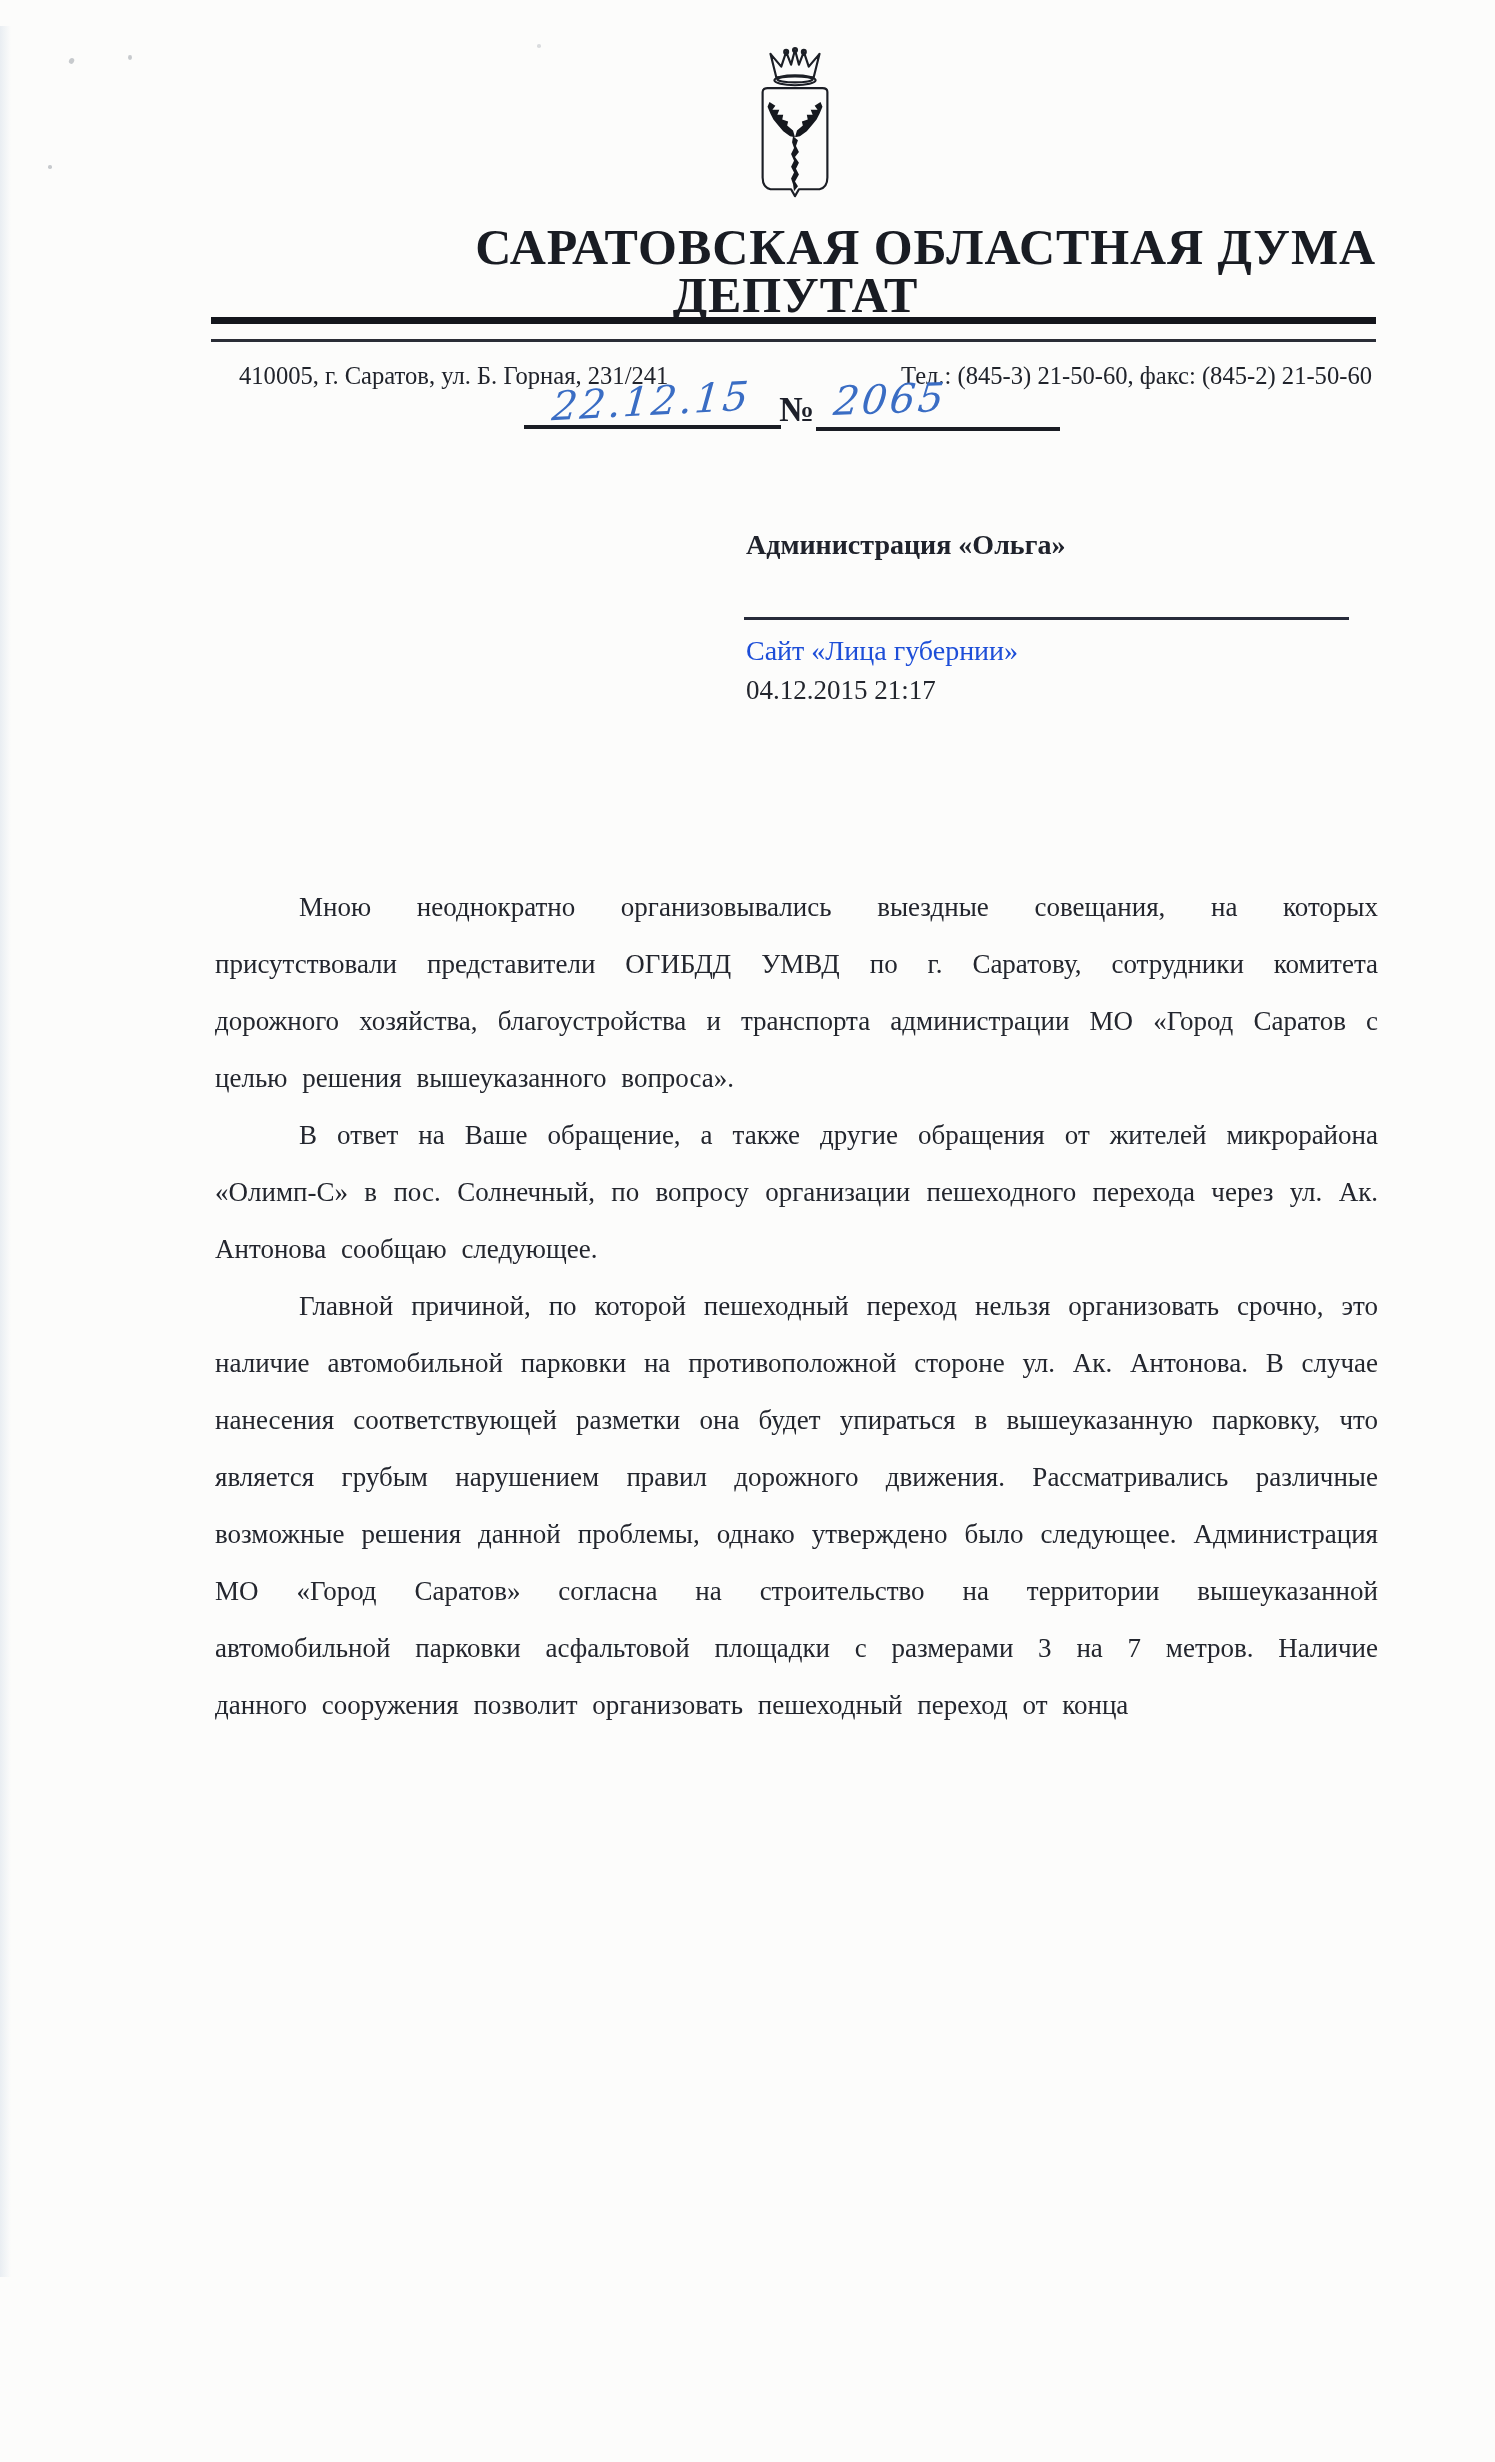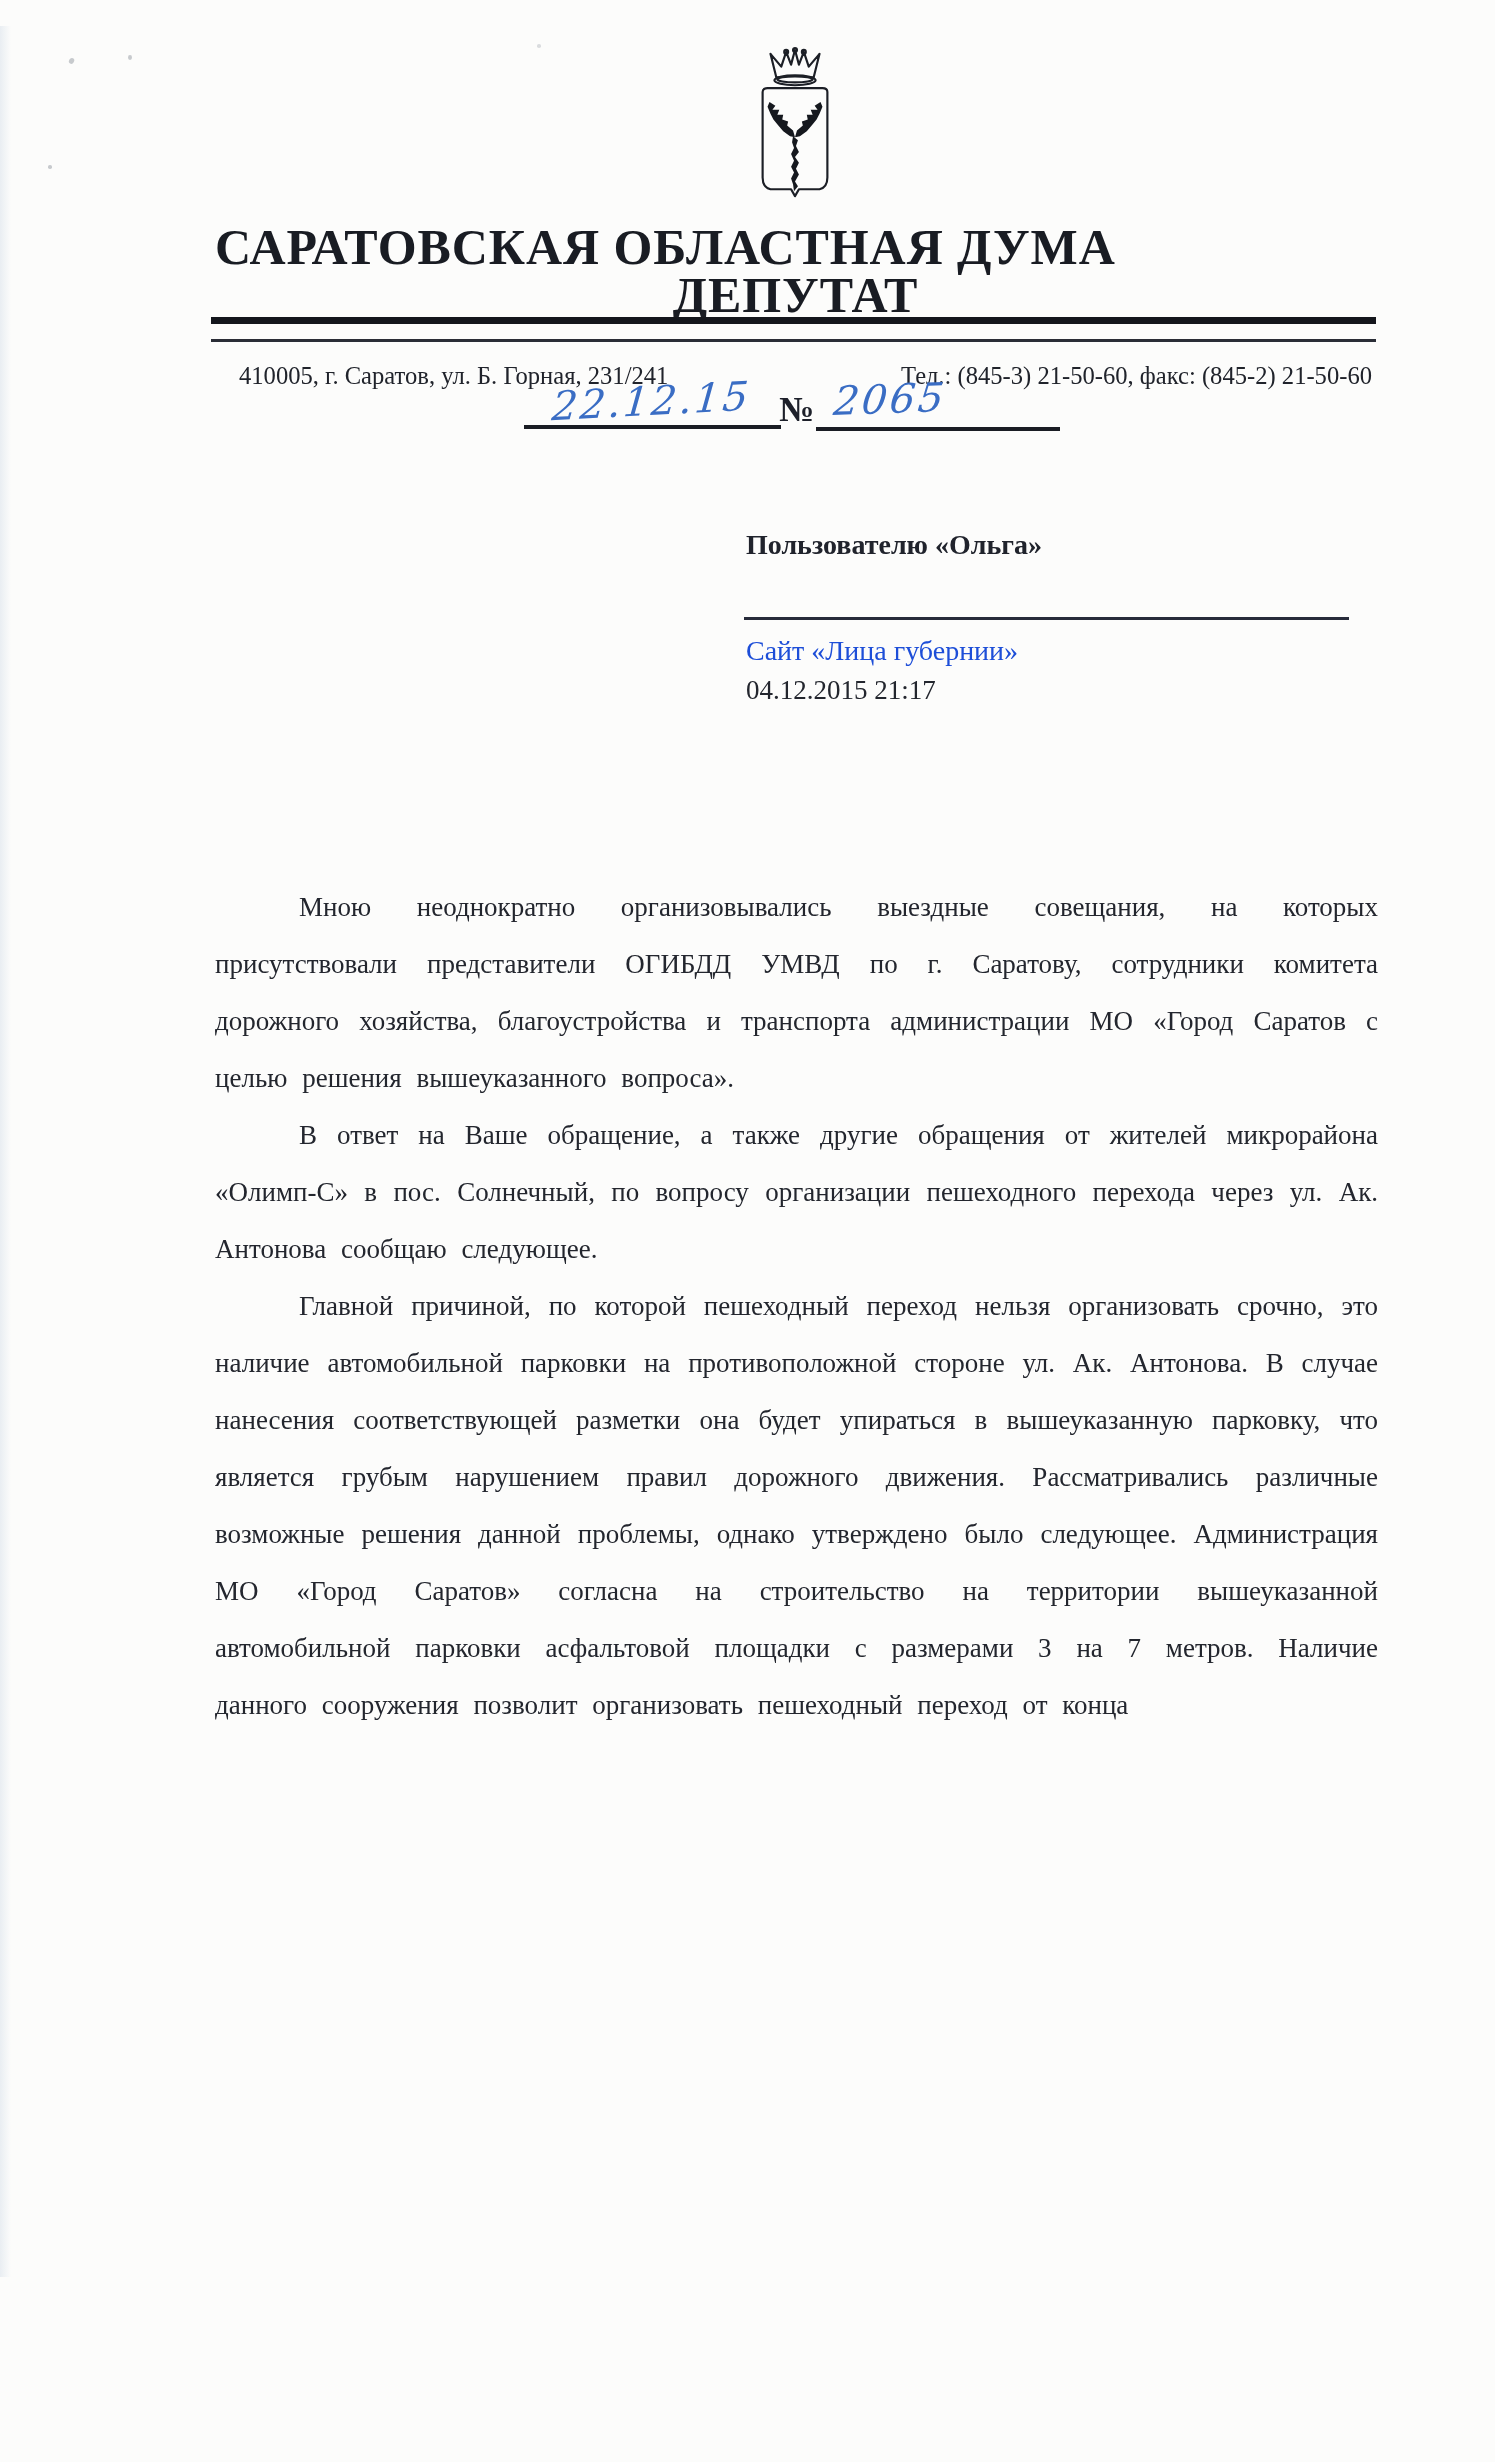--- a/index.html
+++ b/index.html
@@ -20,21 +20,21 @@
   .speck{position:absolute;background:#9aa0a8;border-radius:50%;opacity:.55;}
   .speck.s1{left:69px;top:58px;width:5.3px;height:6.2px;transform:rotate(30deg);}
   .speck.s2{left:128px;top:55px;width:4.4px;height:5.3px;}
   .speck.s3{left:48px;top:165px;width:3.5px;height:3.5px;}
   .speck.s4{left:537px;top:44px;width:3.5px;height:3.5px;opacity:.35;}
 
   .crest{position:absolute;left:743px;top:46px;width:104px;height:157px;}
 
   .org-title{
     position:absolute;left:215px;top:222px;width:1161px;margin:0;
-    text-align:left;font-weight:bold;font-size:50px;line-height:51px;
+    text-align:right;font-weight:bold;font-size:50px;line-height:51px;
     letter-spacing:0.9px;color:#191c23;white-space:nowrap;
   }
   .org-subtitle{
     position:absolute;left:215px;top:271px;width:1161px;margin:0;
     text-align:center;font-weight:bold;font-size:50px;line-height:49px;
     letter-spacing:0.9px;color:#191c23;
   }
   .rule-thick{position:absolute;left:211px;top:317px;width:1165px;height:7px;background:#14161c;}
   .rule-thin{position:absolute;left:211px;top:339px;width:1165px;height:2.6px;background:#2a2d36;}
 
@@ -107,21 +107,21 @@
 
   <div class="address">410005,  г. Саратов, ул. Б.  Горная, 231/241</div>
   <div class="phone">Тел.: (845-3)  21-50-60, факс: (845-2) 21-50-60</div>
 
   <div class="hw hw-date">22.12.15</div>
   <div class="date-underline"></div>
   <div class="num-sign">№</div>
   <div class="hw hw-num">2065</div>
   <div class="num-underline"></div>
 
-  <div class="recipient-name">Пользователю «Ольга»</div>
+  <div class="recipient-name">Администрация «Ольга»</div>
   <div class="recipient-divider"></div>
   <div class="recipient-site">Сайт «Лица губернии»</div>
   <div class="recipient-datetime">04.12.2015 21:17</div>
 
 
   <div class="letter-body">
     <p>Мною неоднократно организовывались выездные совещания, на которых присутствовали представители ОГИБДД УМВД по г. Саратову, сотрудники комитета дорожного хозяйства, благоустройства и транспорта администрации МО «Город Саратов с целью решения вышеуказанного вопроса».</p>
     <p>В ответ на Ваше обращение, а также другие обращения от жителей микрорайона «Олимп-С» в пос. Солнечный, по вопросу организации пешеходного перехода через ул. Ак. Антонова сообщаю следующее.</p>
     <p>Главной причиной, по которой пешеходный переход нельзя организовать срочно, это наличие автомобильной парковки на противоположной стороне ул. Ак. Антонова. В случае нанесения соответствующей разметки она будет упираться в вышеуказанную парковку, что является грубым нарушением правил дорожного движения. Рассматривались различные возможные решения данной проблемы, однако утверждено было следующее. Администрация МО «Город Саратов» согласна на строительство на территории вышеуказанной автомобильной парковки асфальтовой площадки с размерами 3 на 7 метров. Наличие данного сооружения позволит организовать пешеходный переход от конца</p>
   </div>

